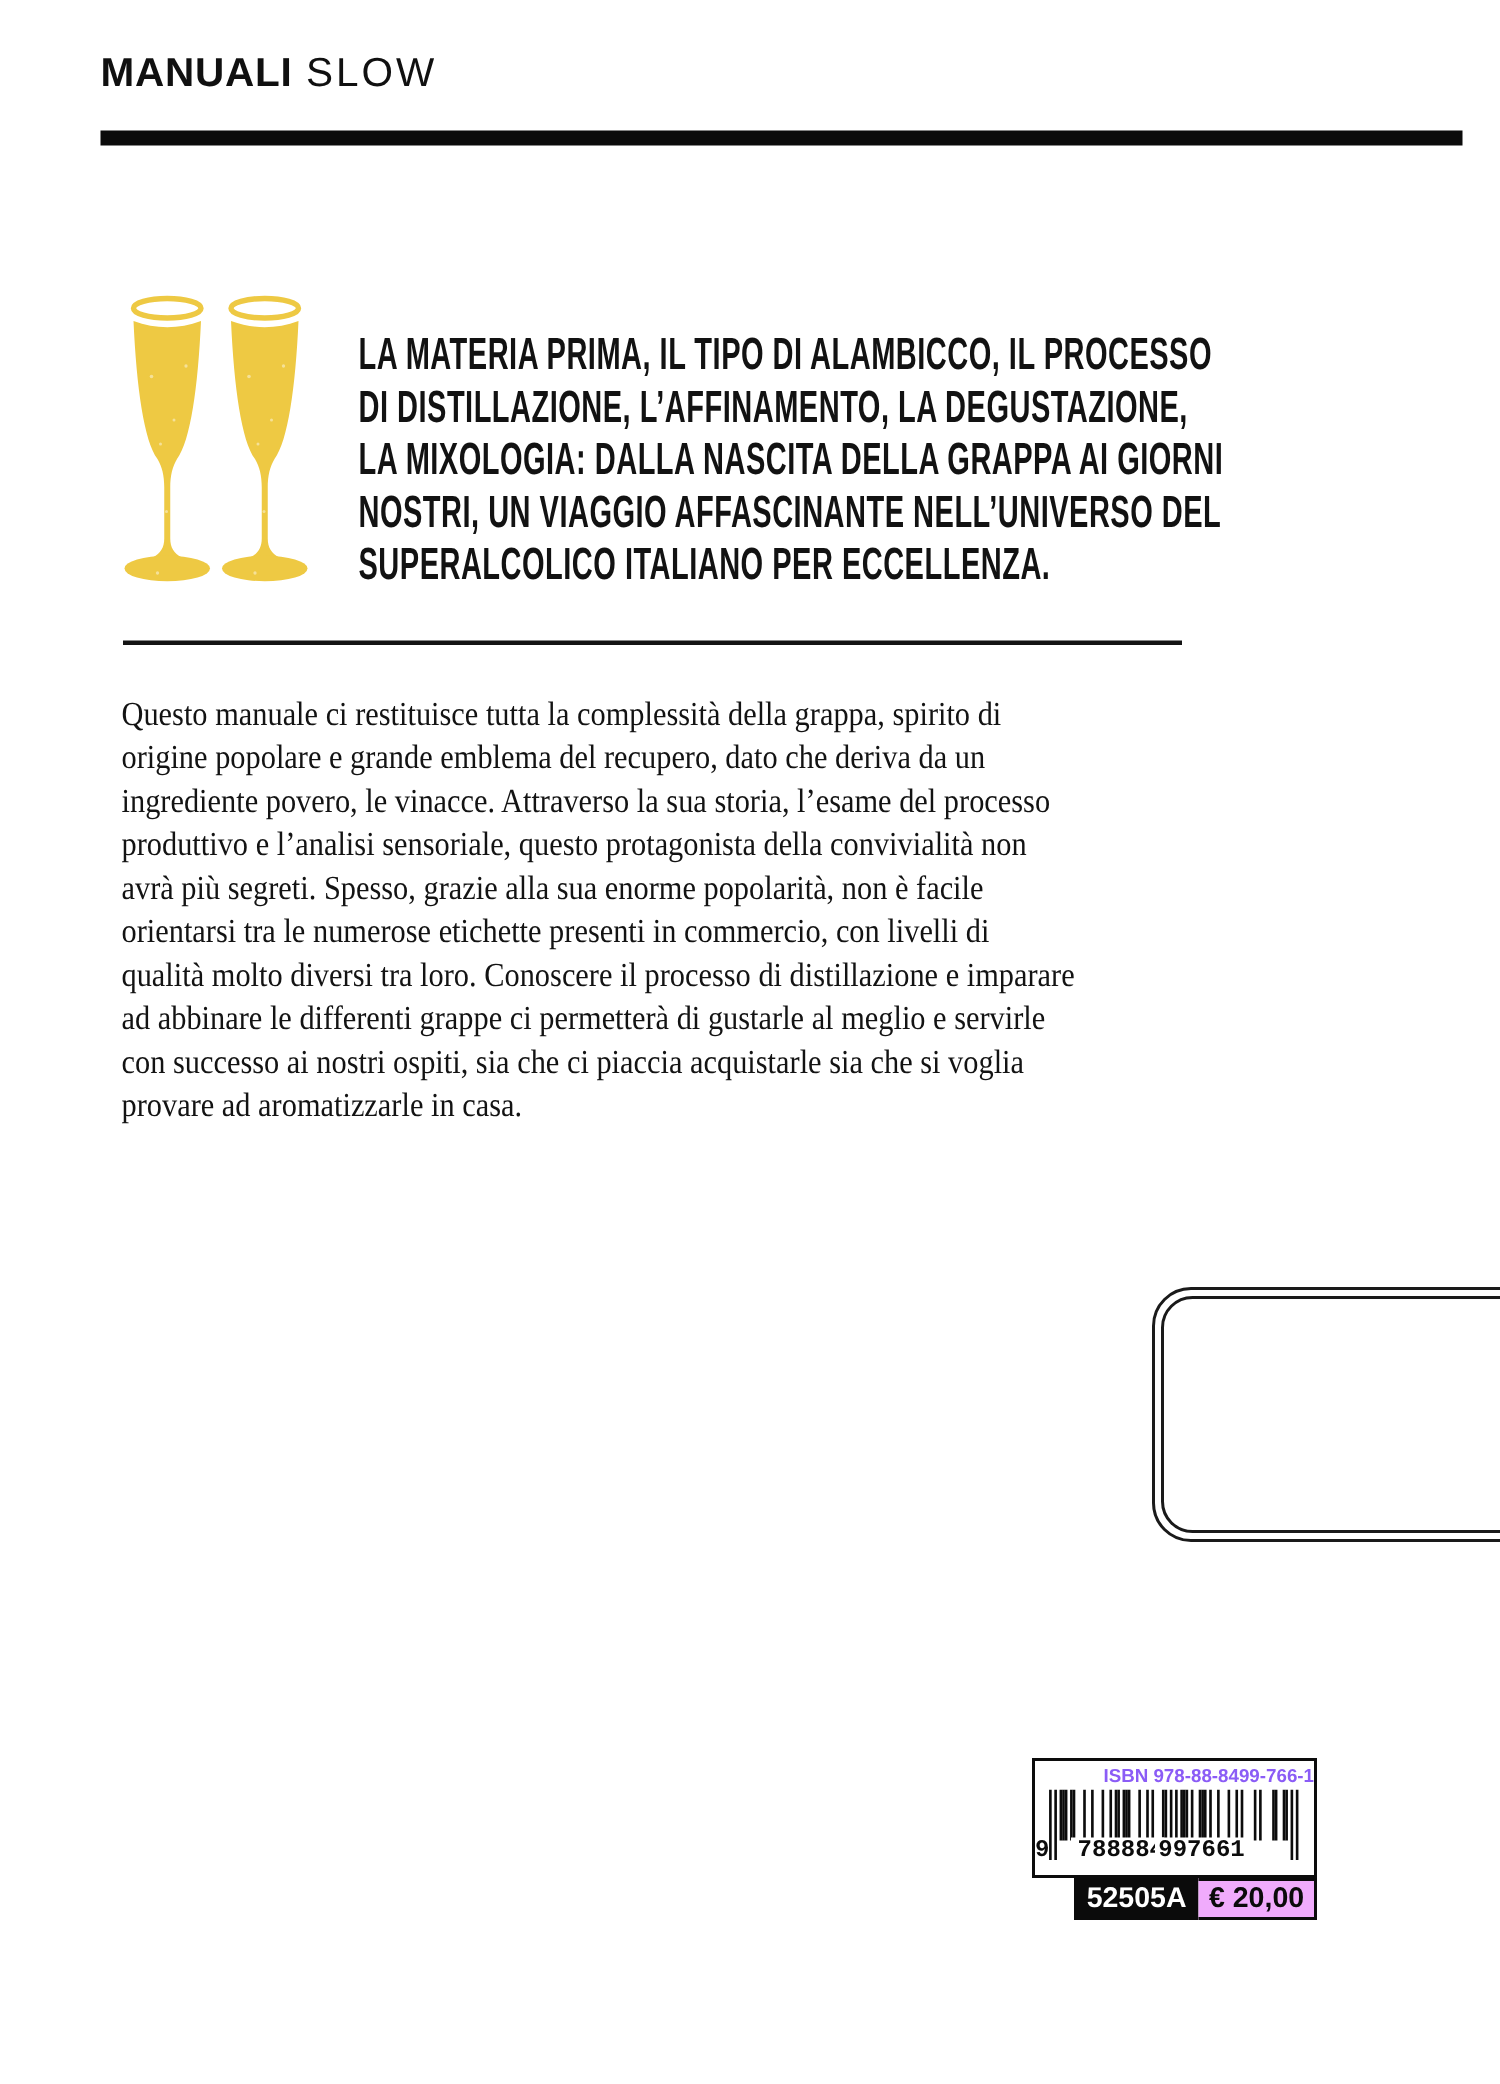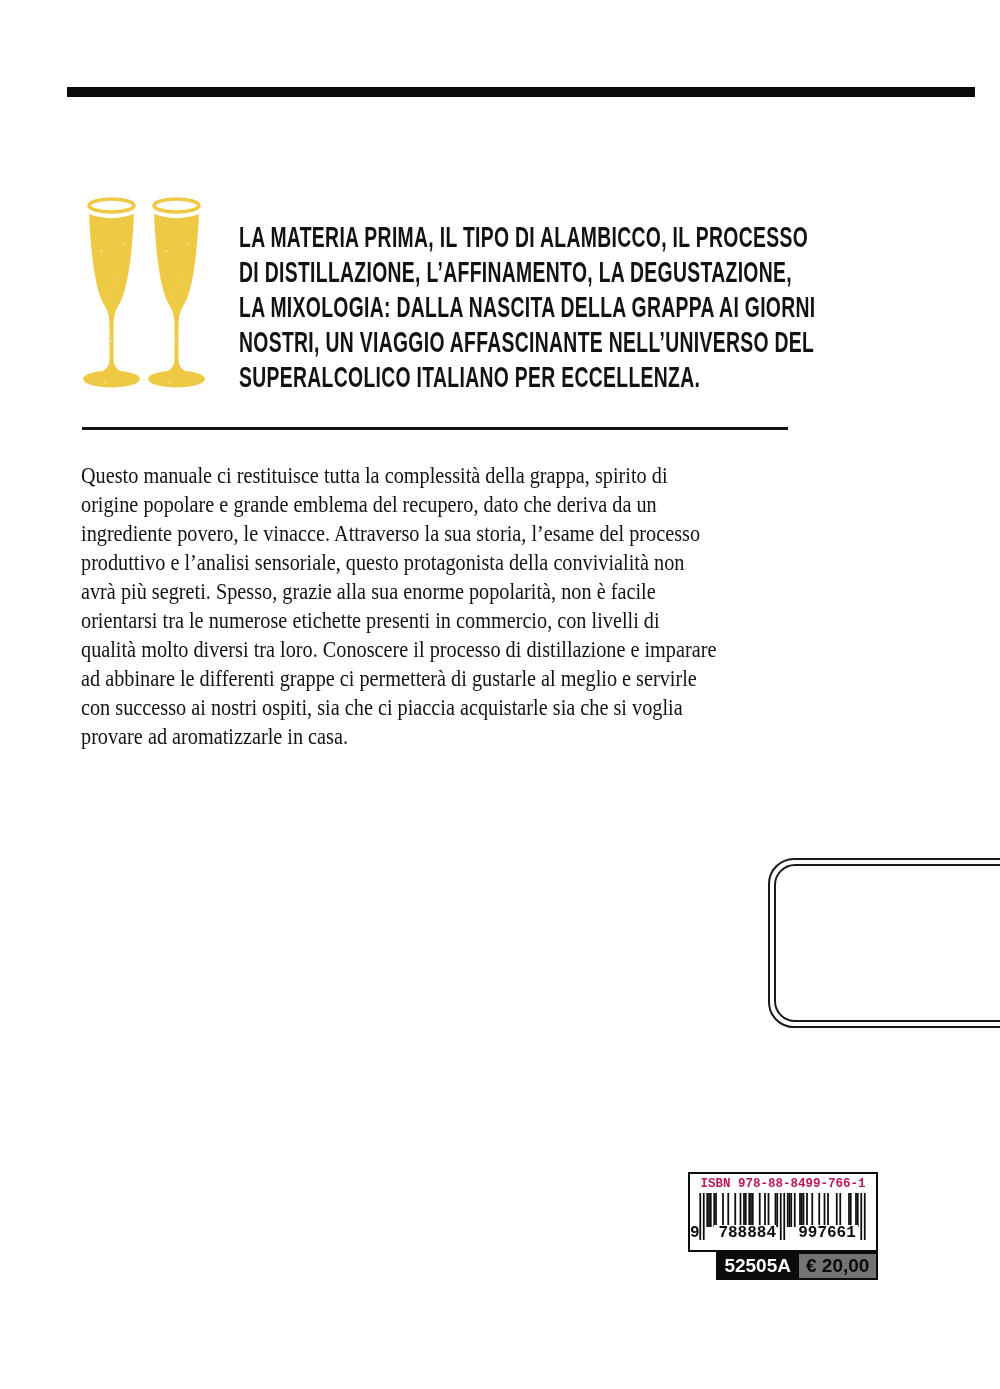--- a/index.html
+++ b/index.html
@@ -51,48 +51,51 @@
   .pub-divider { width:176px; height:2px; background:#555; margin:10px auto 0; }
   .pub-name {
     margin-top:9px; font-family:"Liberation Serif", serif;
     font-size:22px; letter-spacing:.5px; color:#111; white-space:nowrap;
   }
 
   
   .barcode { position:absolute; left:688px; top:1172px; width:190px; }
   .bc-main { position:relative; width:190px; height:80px; border:2px solid #0c0c0c; background:#fff; }
   .bc-isbn {
-    position:absolute; top:3px; left:0; width:100%; text-align:center;
-    font-family:Liberation Mono, monospace; font-size:12.5px; font-weight:bold; color:#be185d;
+    position:absolute; top:3px; left:0; width:100%; text-align:right;
+    font-family:Liberation Sans, sans-serif; font-size:12.5px; font-weight:bold; color:#8b5cf6;
     white-space:nowrap;
   }
   .bc-bars { position:absolute; left:9px; top:19px; }
   .bc-digit {
     position:absolute; top:51px; background:#fff; color:#0c0c0c;
     font-family:"Liberation Mono", monospace; font-size:16px; font-weight:bold;
     text-align:center; line-height:16px; white-space:nowrap;
   }
   .bc-d0 { left:0; width:9px; }
   .bc-d1 { left:24px; width:62px;text-align:right; }
-  .bc-d2 { left:106px; width:62px; }
+  .bc-d2 { left:80px; width:62px; }
   .bc-bottom { display:flex; width:190px; height:28px;padding-left:28px; }
   .bc-code {
     width:98px; height:28px; background:#0b0b0b; color:#fff;
     font-size:19px; font-weight:bold; text-align:center; line-height:28px;
   }
   .bc-price {
-    width:92px; height:28px; background:#737373; border:2px solid #0b0b0b; border-left:none; color:#0b0b0b;
+    width:92px; height:28px; background:#f0abfc; border:2px solid #0b0b0b; border-left:none; color:#0b0b0b;
     font-size:19px; font-weight:bold; text-align:center; line-height:24px;
   }
 </style>
 </head>
 <body>
 
 <div id="page">
 
+  <div class="masthead">
+    <span class="bold">MANUALI</span><span class="light">SLOW</span>
+  </div>
   <div class="rule-thick"></div>
 
   <div class="glasses">
     <svg width="130" height="202" viewBox="0 0 130 202" xmlns="http://www.w3.org/2000/svg">
       <defs>
         <g id="flute">
           <path fill="#eec943" d="M 9 18 C 11 62 16 98 25 110 C 28 115 29.5 121 29.5 129 L 29.5 163 C 29.5 169 27 173 22 175.5 L 41 175.5 C 36 173 33.5 169 33.5 163 L 33.5 129 C 33.5 121 35 115 38 110 C 47 98 52 62 54 18 C 39 23.5 24 23.5 9 18 Z"></path>
           <ellipse cx="31.5" cy="183" rx="28.5" ry="8.5" fill="#eec943"></ellipse>
           <ellipse cx="31.5" cy="9.5" rx="22.5" ry="6.5" fill="none" stroke="#eec943" stroke-width="3.6"></ellipse>
           <g fill="#ffffff" opacity="0.45">

